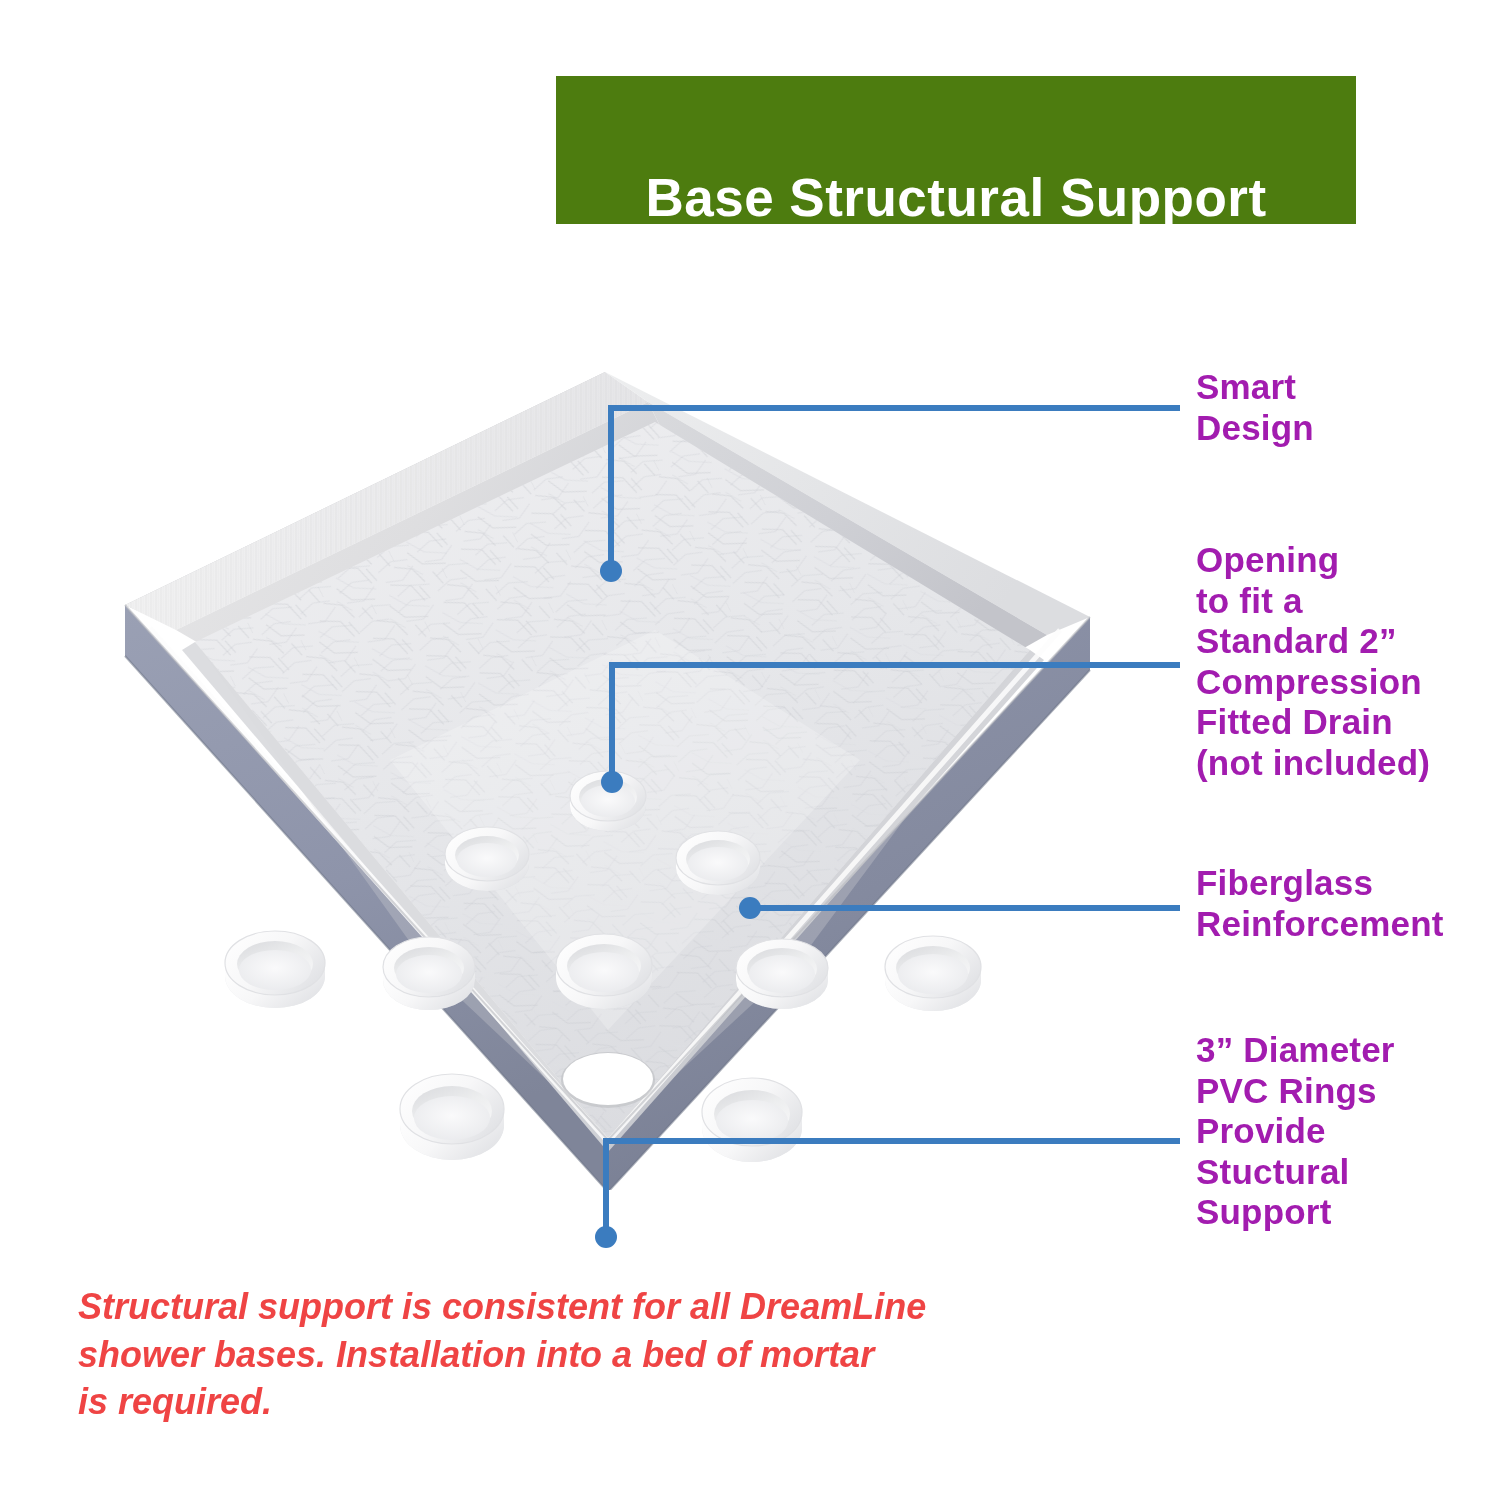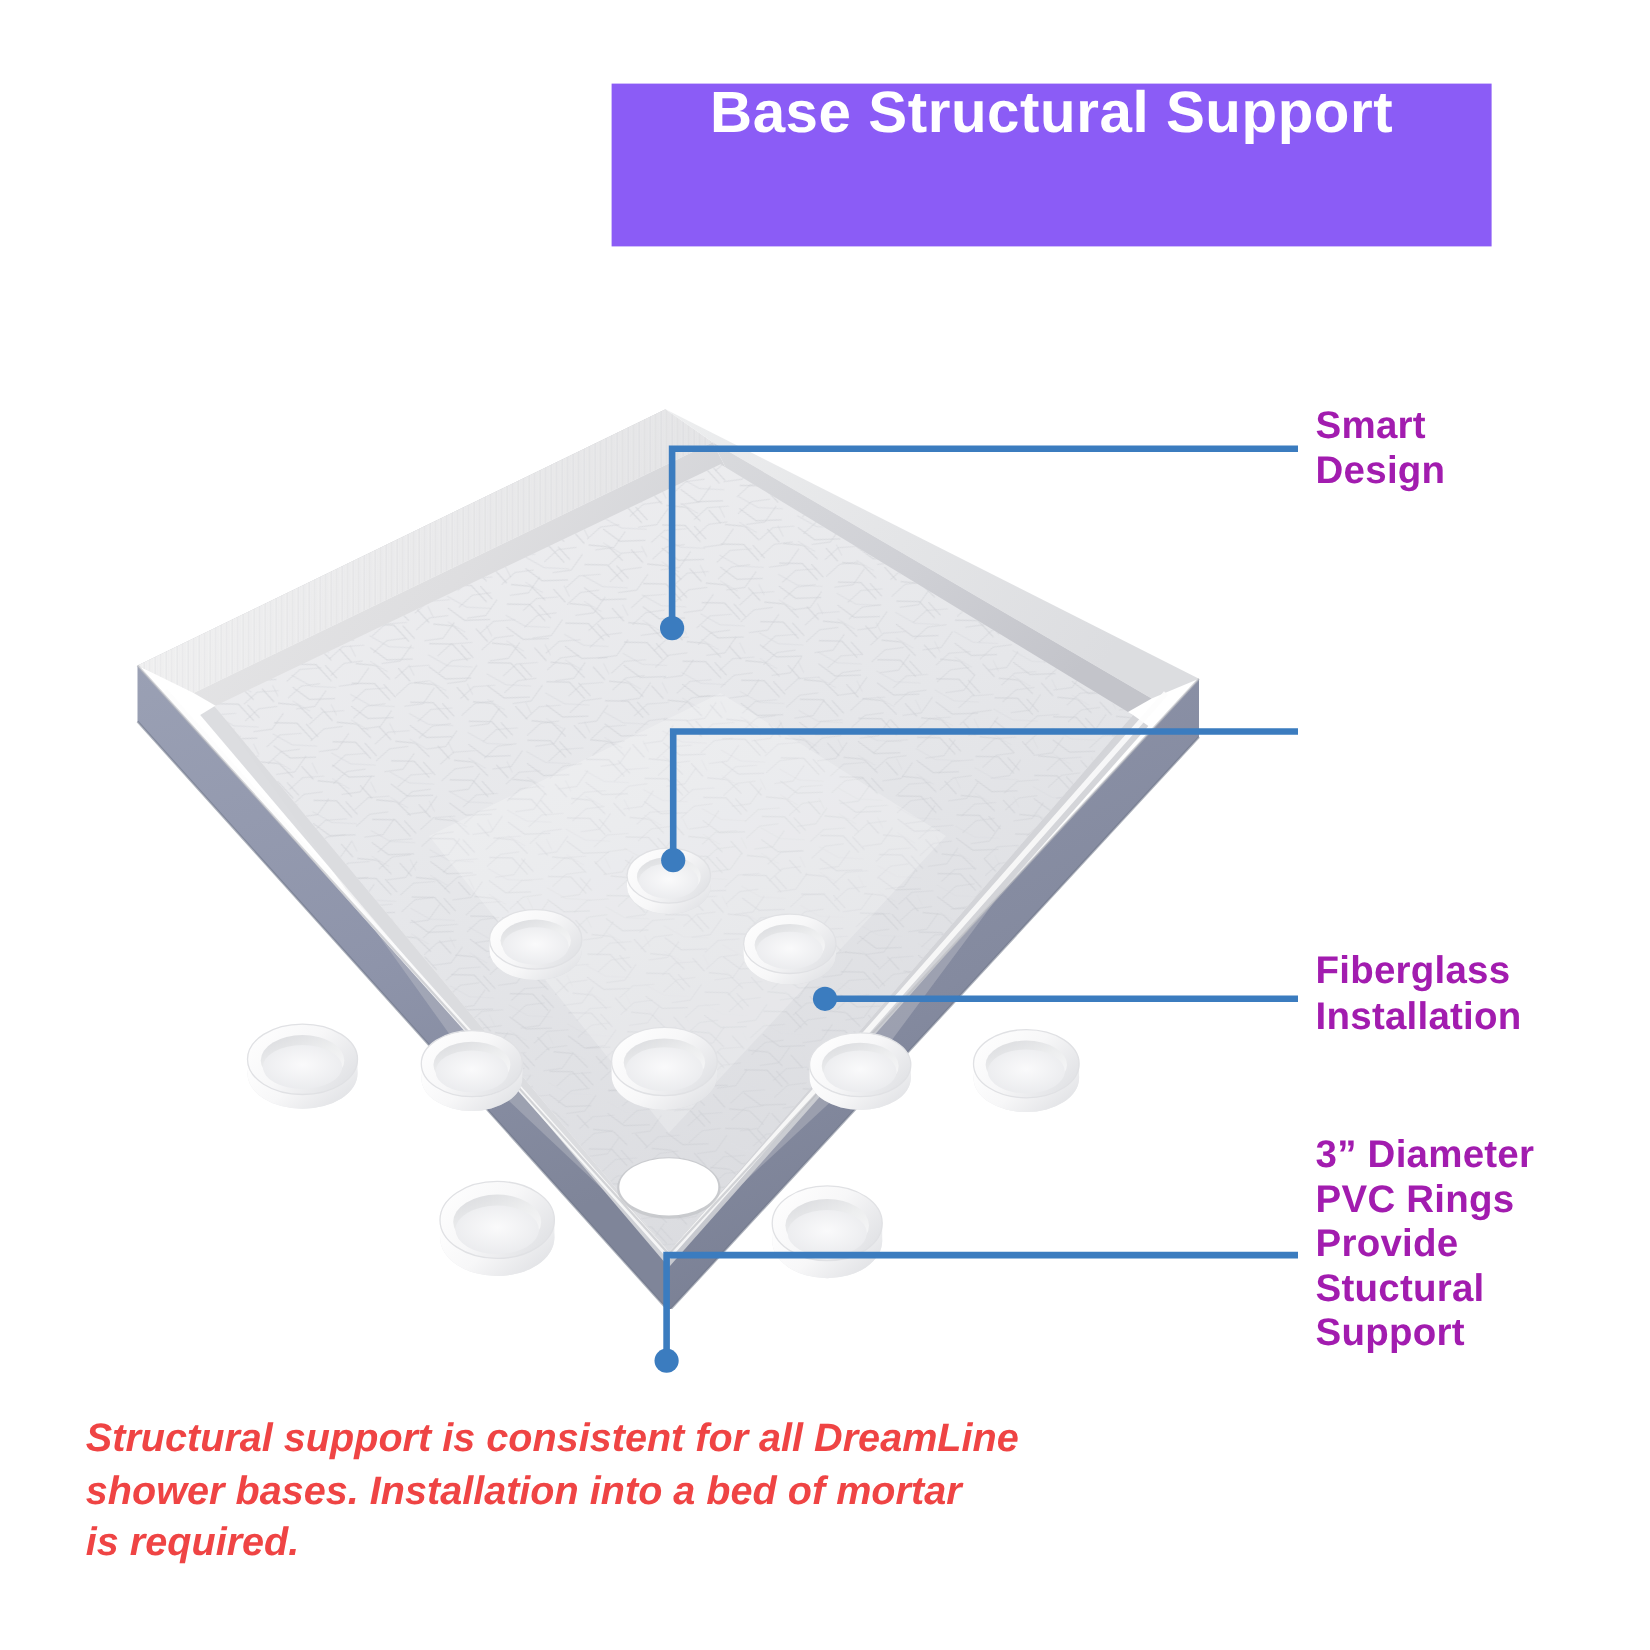--- a/index.html
+++ b/index.html
@@ -24,23 +24,23 @@
     height: 1500px;
   }
 
   
   #header-banner {
     position: absolute;
     left: 556px;
     top: 76px;
     width: 800px;
     height: 148px;
-    background: #8b5cf6;
+    background: #4d7c0f;
     display: flex;
-    align-items: flex-start;
+    align-items: flex-end;
     justify-content: center;
     box-sizing: border-box;
   }
   #header-title {
     color: #ffffff;
     font-size: 53px;
     font-weight: bold;
     letter-spacing: 0.5px;
     line-height: 1;
     white-space: nowrap;
@@ -361,23 +361,29 @@
       <circle cx="611" cy="571" r="11"></circle>
       <circle cx="612" cy="782" r="11"></circle>
       <circle cx="750" cy="908" r="11"></circle>
       <circle cx="606" cy="1237" r="11"></circle>
     </g>
   </svg>
 
   <div id="callout-smart-design" class="callout-label">Smart
 Design</div>
 
+  <div id="callout-drain-opening" class="callout-label">Opening
+to fit a
+Standard 2”
+Compression
+Fitted Drain
+(not included)</div>
 
   <div id="callout-fiberglass" class="callout-label">Fiberglass
-Installation</div>
+Reinforcement</div>
 
   <div id="callout-pvc-rings" class="callout-label">3” Diameter
 PVC Rings
 Provide
 Stuctural
 Support</div>
 
   <div id="footer-note">Structural support is consistent for all DreamLine
 shower bases. Installation into a bed of mortar
 is required.</div>

